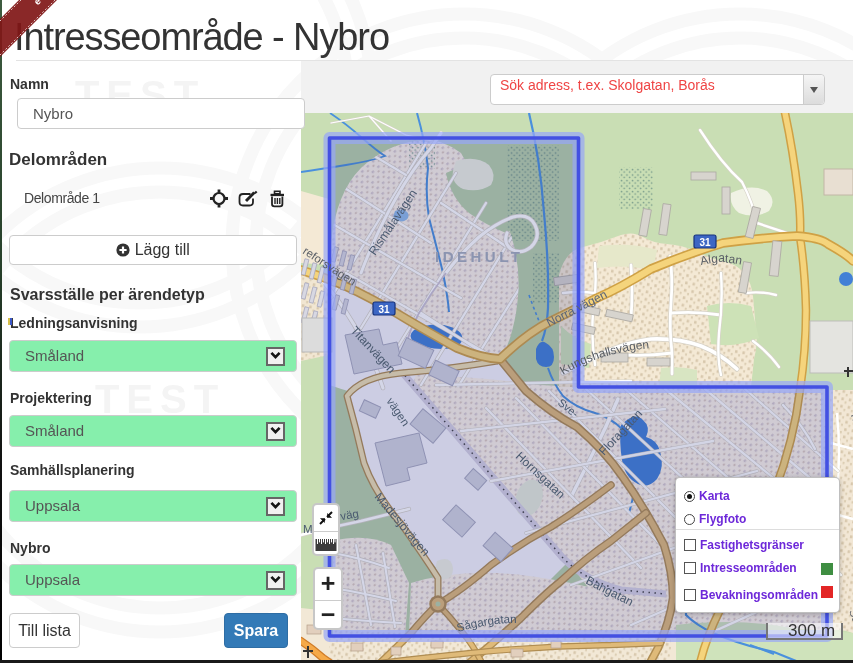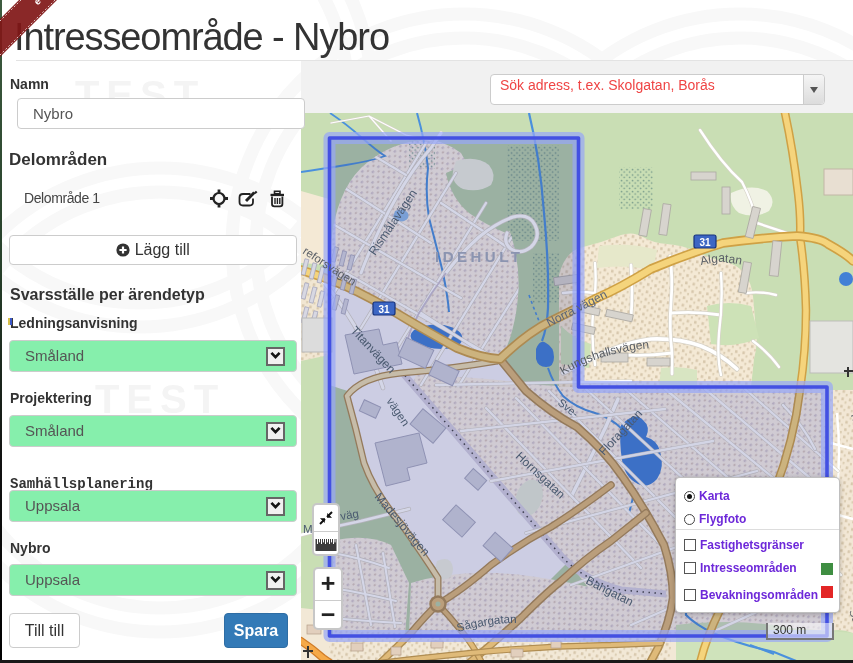--- a/index.html
+++ b/index.html
@@ -66,23 +66,23 @@
 #layers .rad { display:inline-block; width:11px; height:11px; border:1px solid #444;
   border-radius:50%; margin-right:4px; vertical-align:-2px; position:relative; }
 #layers .rad.on:after { content:""; position:absolute; left:2px; top:2px; width:5px; height:5px;
   border-radius:50%; background:#111; }
 #layers .chk { display:inline-block; width:12px; height:12px; border:1px solid #555;
   margin-right:4px; vertical-align:-2px; background:#fff; }
 #layers .sep { position:absolute; left:0; top:51px; width:100%; height:1px; background:#ddd; }
 #layers .sw { position:absolute; width:12px; height:12px; left:145px; }
 
 
-#scalebar { position:absolute; left:465px; top:510px; width:68px; height:17px;
+#scalebar { position:absolute; left:465px; top:510px; width:77px; height:17px;
   border:2px solid #777; border-top:none; background:rgba(255,255,255,0.55); z-index:10;
-  font-size:12px; color:#333; line-height:15px; padding-left:5px; }
+  font-size:17px; color:#333; line-height:15px; padding-left:20px; }
 
 
 #attrib { position:absolute; right:0px; bottom:1px; background:rgba(255,255,255,0.70);
   z-index:10; font-size:11px; color:#333; padding:1px 4px 2px 4px; white-space:nowrap; }
 #attrib a { color:#0078A8; text-decoration:none; }
 
 
 #ribbon { position:absolute; left:0; top:0; z-index:60; }
 
 #bottombar { position:absolute; left:0; top:660px; width:853px; height:3px; background:#191919; z-index:70; }
@@ -156,35 +156,35 @@
         </svg>
       </span></div>
 
 <div class="lbl" style="left:10px; top:390px;">Projektering</div>
 <div class="selbox" style="top:415px;">Småland<span class="selarrow">
         <svg width="13" height="9" viewBox="0 0 13 9">
           <path d="M2.4 1.8 L6.5 6.2 L10.6 1.8" fill="none" stroke="#151515" stroke-width="2.6"></path>
         </svg>
       </span></div>
 
-<div class="lbl" style="left:10px; top:476px;font-family:Liberation Mono, monospace;">Samhällsplanering</div>
+<div class="lbl" style="left:10px; top:462px;">Samhällsplanering</div>
 <div class="selbox" style="top:490px;">Uppsala<span class="selarrow">
         <svg width="13" height="9" viewBox="0 0 13 9">
           <path d="M2.4 1.8 L6.5 6.2 L10.6 1.8" fill="none" stroke="#151515" stroke-width="2.6"></path>
         </svg>
       </span></div>
 
 <div class="lbl" style="left:10px; top:540px;">Nybro</div>
 <div class="selbox" style="top:564px;">Uppsala<span class="selarrow">
         <svg width="13" height="9" viewBox="0 0 13 9">
           <path d="M2.4 1.8 L6.5 6.2 L10.6 1.8" fill="none" stroke="#151515" stroke-width="2.6"></path>
         </svg>
       </span></div>
 
-<div class="btn" style="left:9px; top:613px; width:71px; height:35px; line-height:33px;">Till till</div>
+<div class="btn" style="left:9px; top:613px; width:71px; height:35px; line-height:33px;">Till lista</div>
 <div class="btn" id="btn-spara" style="left:224px; top:613px; width:64px; height:35px; line-height:33px;font-weight:bold;">Spara</div>
 
 <div id="topbar"></div>
 <div id="searchbox">
       <span class="ph">Sök adress, t.ex. Skolgatan, Borås</span>
       <span class="dd"></span>
     </div>
 
 <div id="map">
 <svg width="552" height="548" viewBox="0 0 552 548" id="mapsvg">

